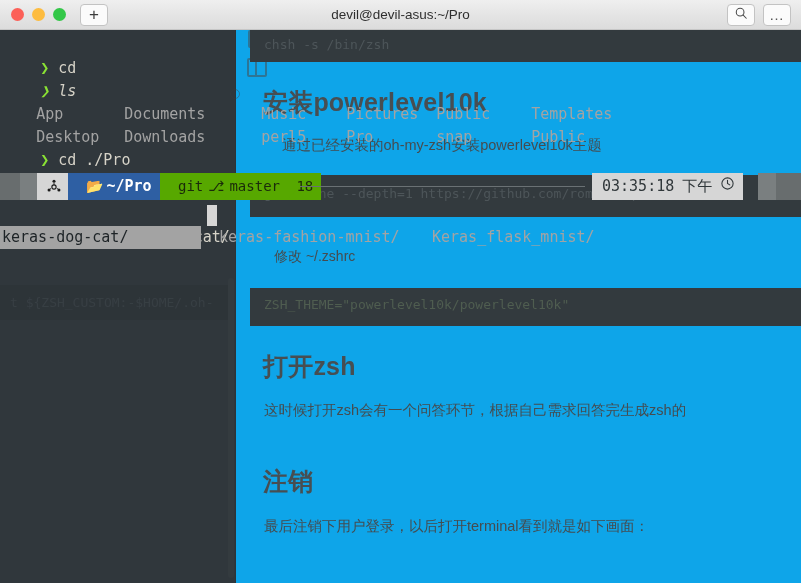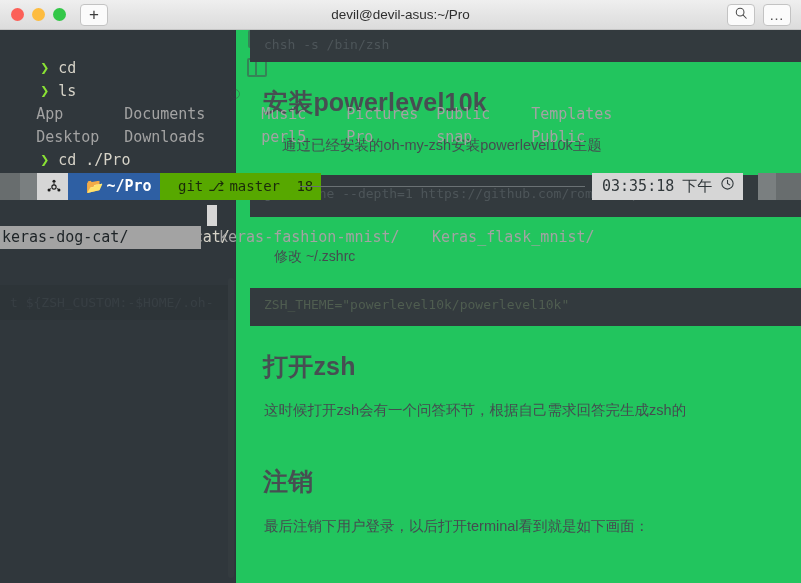--- a/index.html
+++ b/index.html
@@ -80,21 +80,21 @@
     line-height: 6px;
     letter-spacing: 1px;
   }
 
   
   #page-layer {
     position: absolute;
     left: 0; top: 30px;
     width: 801px;
     height: 553px;
-    background: #22c55e;
+    background: #0ea5e9;
     overflow: hidden;
   }
   #page-sidebar {
     position: absolute;
     left: 0; top: 0;
     width: 236px;
     height: 553px;
     background: #3b4246;
     border-right: 1px solid #343a3d;
     box-sizing: border-box;
@@ -368,21 +368,21 @@
   </div>
 </div>
 
 <div id="term-layer">
   <div id="term-bg"></div>
 
   <div class="t-line" style="left:4px;top:4px;">
     <span class="t-green">❯</span><span class="t-white"> </span><span class="t-white">cd</span>
   </div>
 
-  <div class="t-line" style="left:4px;top:27px;">
+  <div class="t-line" style="left:4px;top:27px;font-style:italic;">
     <span class="t-green">❯</span><span class="t-white"> </span><span class="t-white">ls</span>
   </div>
 
   <div class="t-line t-blue" style="left:0px;top:50px;">
     <span style="display:inline-block;width:88px;">App</span><span style="display:inline-block;width:137px;">Documents</span><span style="display:inline-block;width:85px;">Music</span><span style="display:inline-block;width:90px;">Pictures</span><span style="display:inline-block;width:95px;">Public</span><span>Templates</span>
   </div>
 
   <div class="t-line t-blue" style="left:0px;top:73px;">
     <span style="display:inline-block;width:88px;">Desktop</span><span style="display:inline-block;width:137px;">Downloads</span><span style="display:inline-block;width:85px;">perl5</span><span style="display:inline-block;width:90px;">Pro</span><span style="display:inline-block;width:95px;">snap</span><span>Public</span>
   </div>

